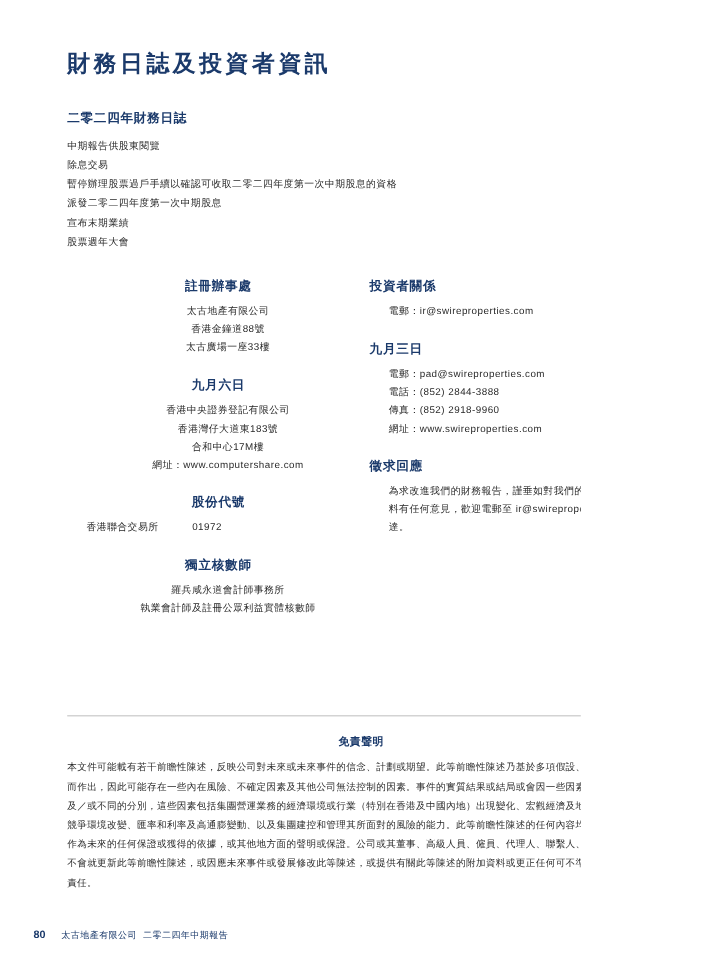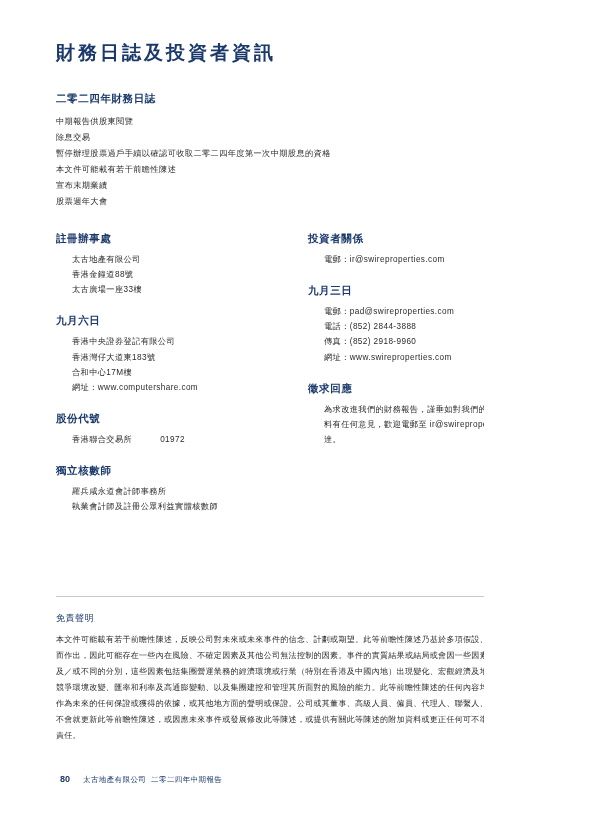--- a/index.html
+++ b/index.html
@@ -49,21 +49,21 @@
     letter-spacing: 0.4px;
   }
   .cal-table td.date {
     text-align: right;
     white-space: nowrap;
   }
   .cols {
     display: flex;
     gap: 0;
   }
-  .col-left { width: 252px; }
+  .col-left { width: 252px; text-align: center; }
   .col-right { width: 238px; }
   .block { margin-bottom: 17px; }
   .block h3 {
     color: #1b3a6b;
     font-size: 10.5px;
     font-weight: bold;
     letter-spacing: 0.6px;
     margin-bottom: 6px;
   }
   .block p {
@@ -89,44 +89,44 @@
   }
   .disclaimer {
     position: absolute;
     left: 56px;
     top: 612px;
     width: 490px;
   }
   .disclaimer h3 {
     color: #1b3a6b;
     font-size: 9px;
-    font-weight: normal;
+    font-weight: bold;
     letter-spacing: 0.5px;
     margin-bottom: 7px;
+    text-align: center;
   }
   .disclaimer p {
     color: #2a2a2a;
     font-size: 8px;
     line-height: 2.0;
     text-align: justify;
     letter-spacing: 0.2px;
   }
   .footer {
     position: absolute;
     left: 28px;
     top: 774px;
     display: flex;
     align-items: baseline;
     gap: 13px;
   }
   .footer .pgnum {
     color: #1b3a6b;
     font-size: 9px;
     font-weight: bold;
-    margin-left: 32px;
   }
   .footer .ftext {
     color: #1b3a6b;
     font-size: 7.5px;
     letter-spacing: 0.4px;
     font-family: Liberation Mono, monospace;
   }
 </style>
 </head>
 <body>
@@ -147,21 +147,21 @@
         </tr>
         <tr>
           <td>除息交易</td>
           <td class="date">九月四日</td>
         </tr>
         <tr>
           <td>暫停辦理股票過戶手續以確認可收取二零二四年度第一次中期股息的資格</td>
           <td class="date">九月六日</td>
         </tr>
         <tr>
-          <td>本文件可能載有若干前瞻性陳述</td>
+          <td>派發二零二四年度第一次中期股息</td>
           <td class="date">十月九日</td>
         </tr>
         <tr>
           <td>宣布末期業績</td>
           <td class="date">二零二五年三月</td>
         </tr>
         <tr>
           <td>股票週年大會</td>
           <td class="date">二零二五年五月</td>
         </tr>

